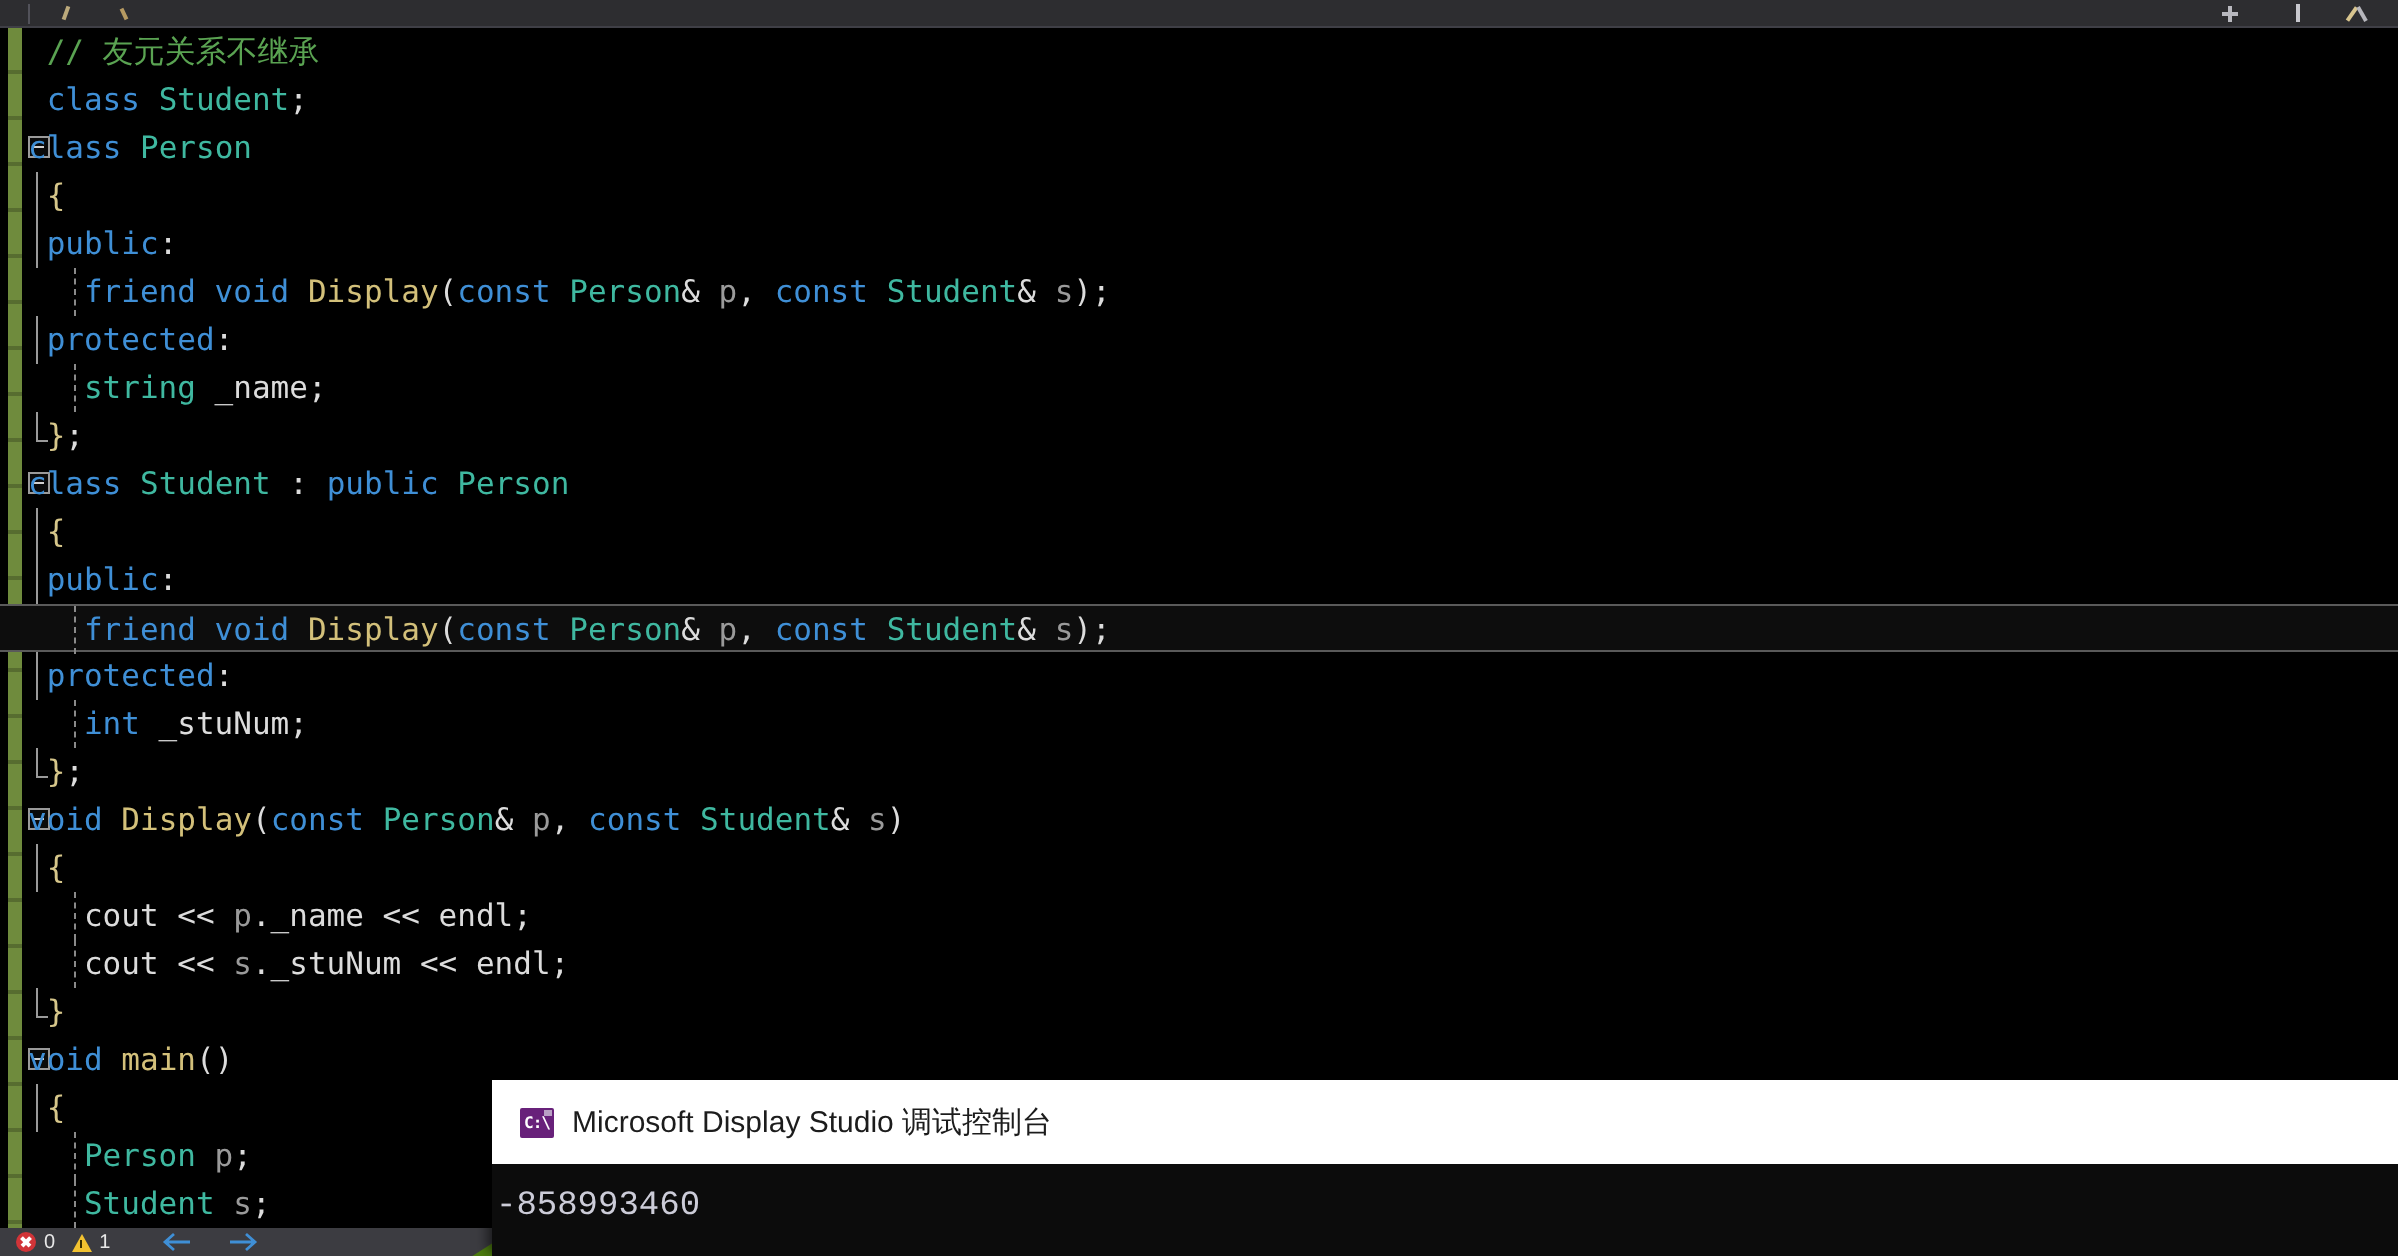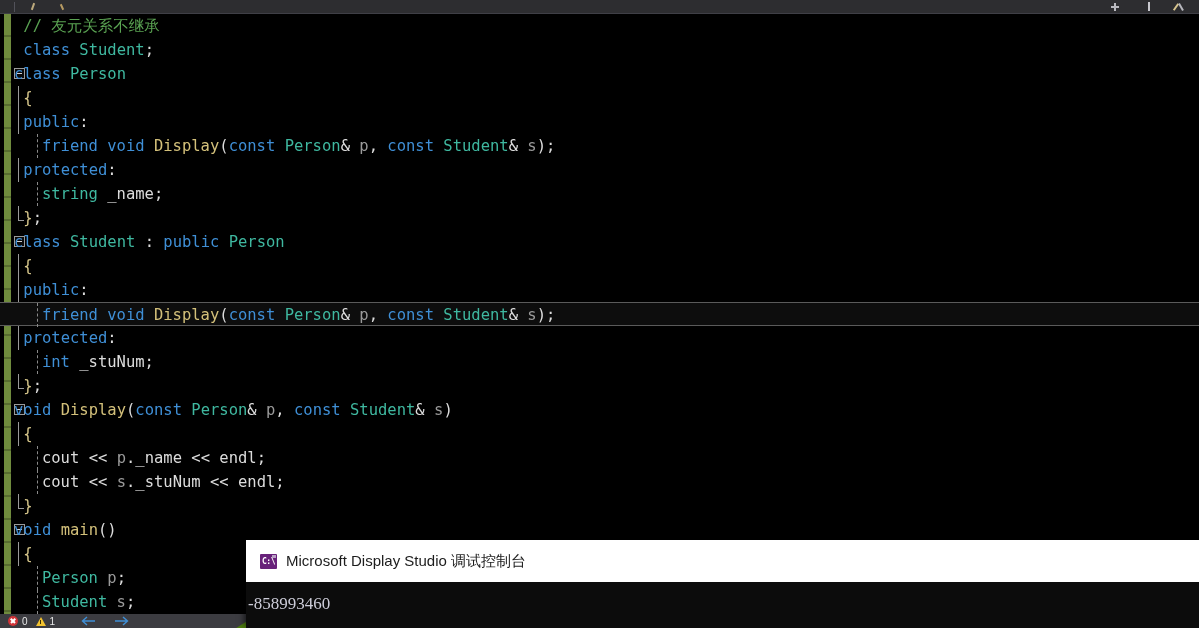--- a/index.html
+++ b/index.html
@@ -180,21 +180,21 @@
     font-family:"DejaVu Sans Mono", monospace;
     font-size:8px; color:#ffffff; font-weight:bold; letter-spacing:-.5px;
   }
   .console-icon::after {
     content:""; position:absolute; right:1px; top:1px;
     width:4px; height:3px; background:#b9a0c4;
   }
   .console-body {
     height:46px; background:#0c0c0c;
     padding:12px 0 0 2px;
-    font-family:Liberation Serif, serif;
+    font-family:Liberation Mono, monospace;
     font-size:17px; color:#ccccd8;
   }
 </style>
 </head>
 <body>
 
 <div id="app">
 
   <div class="toolbar-strip">
     <div class="tb-left-pad"></div>

